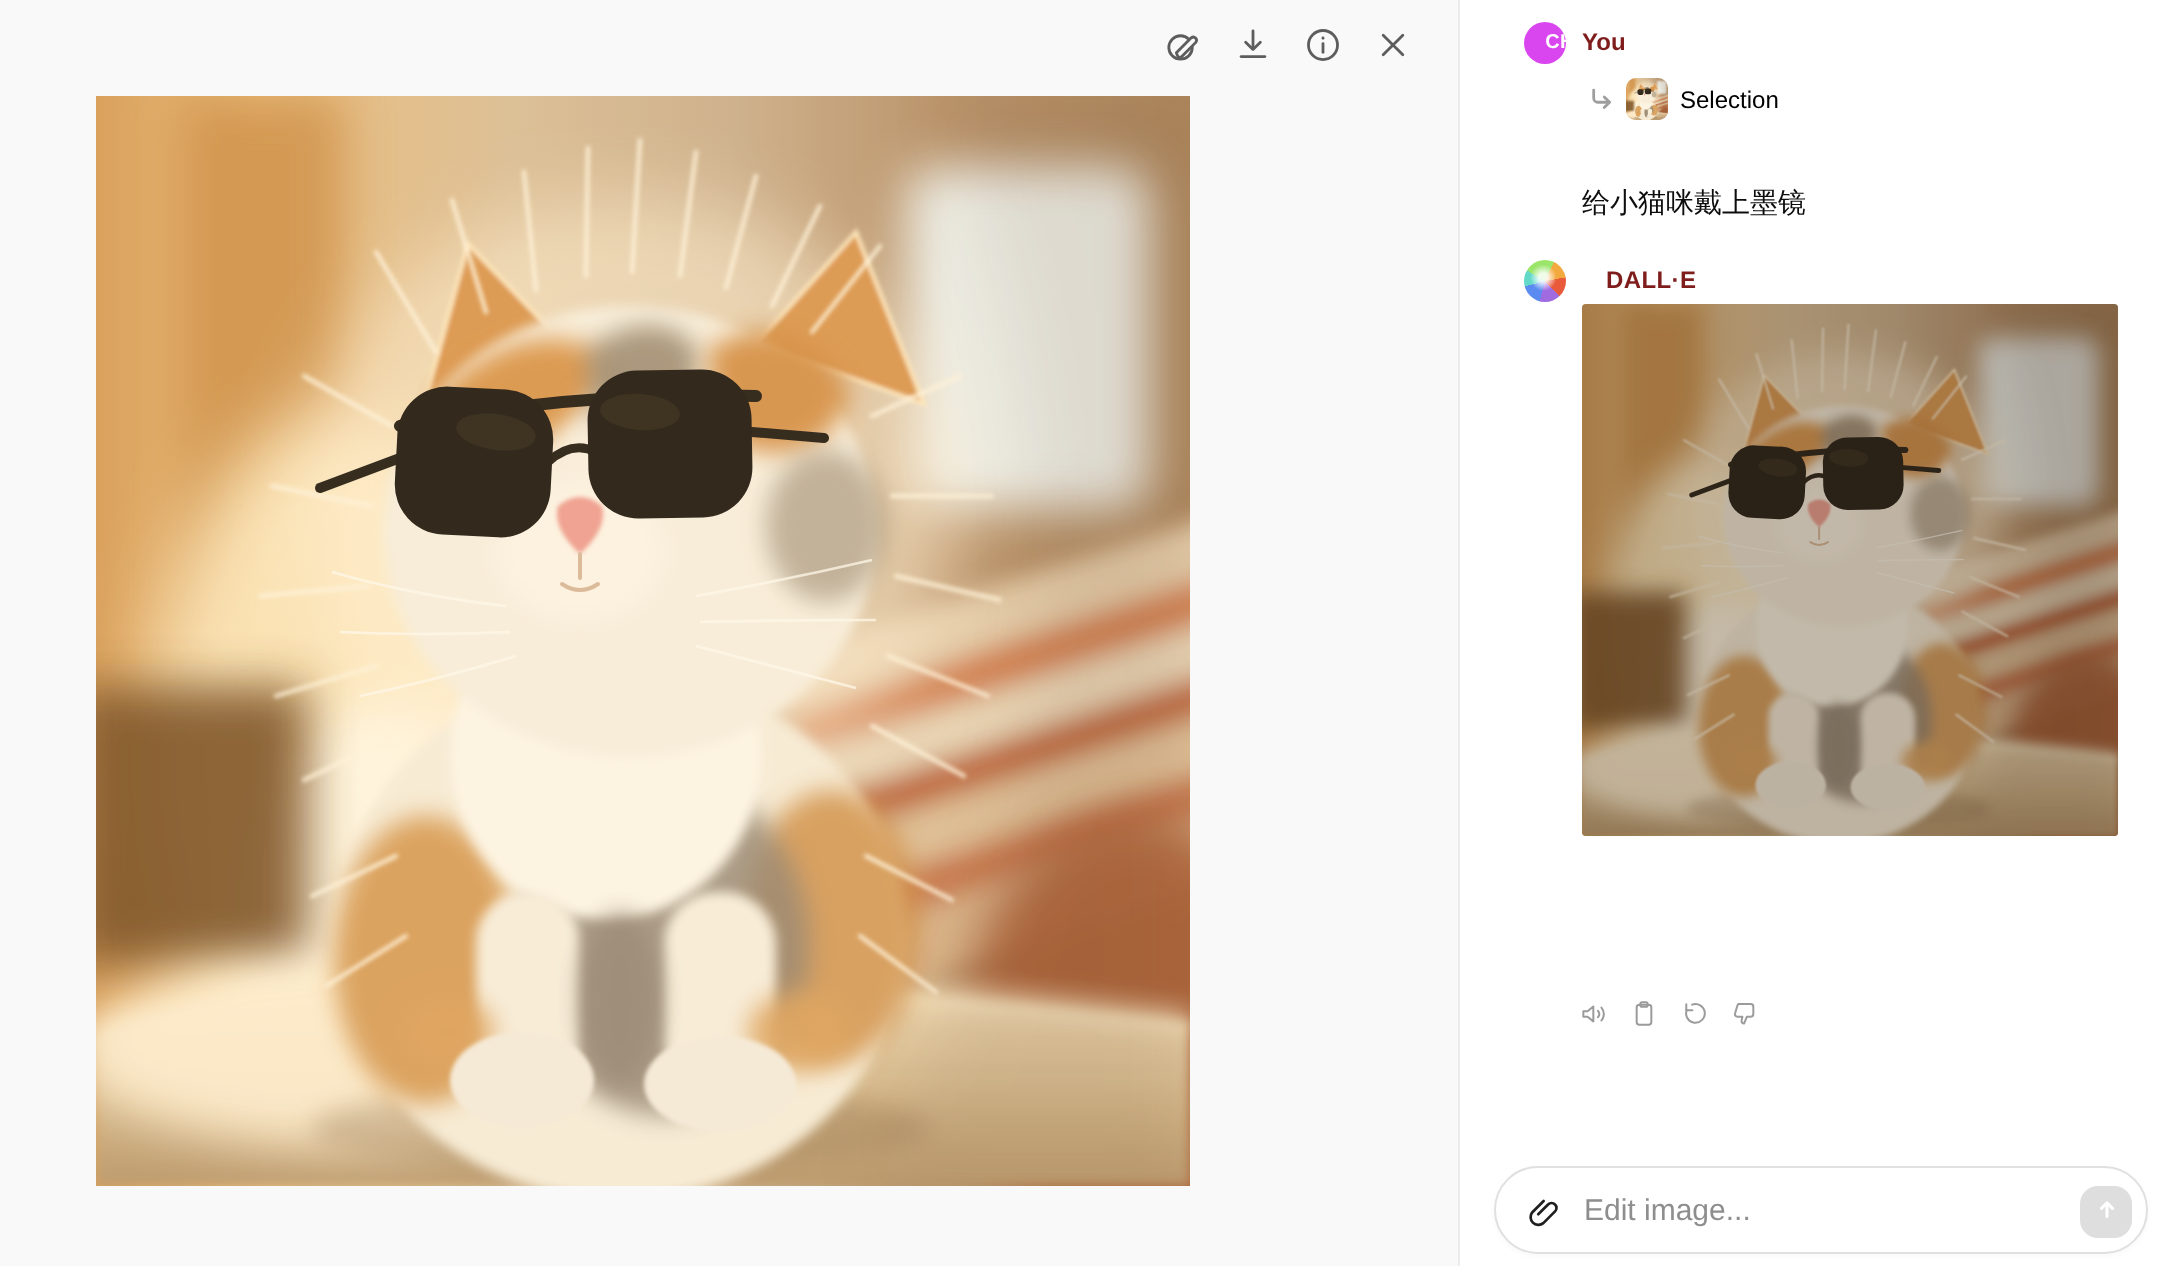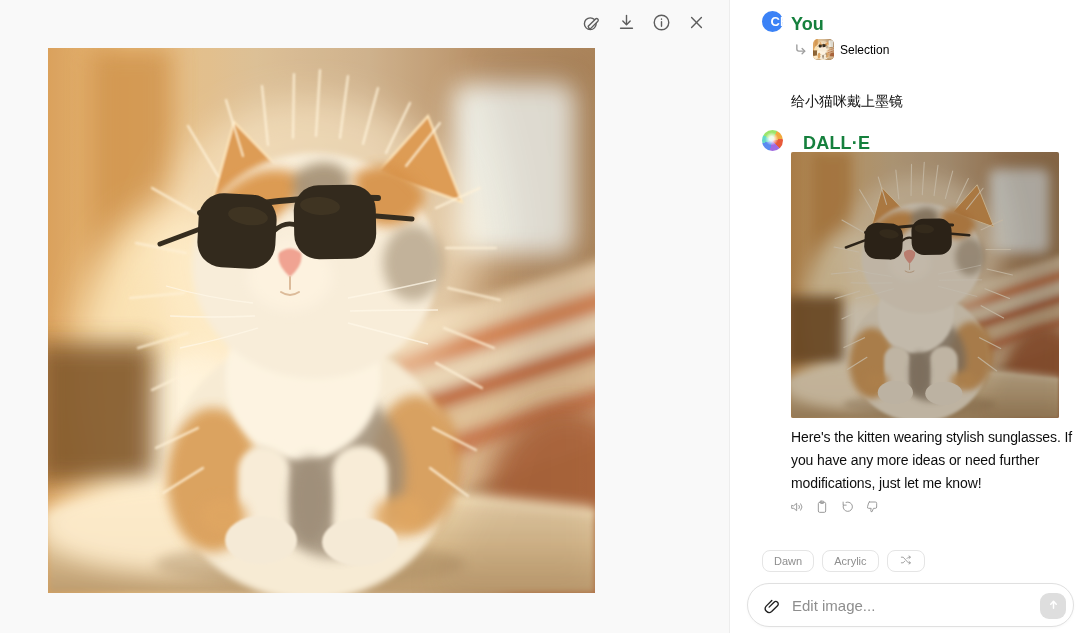--- a/index.html
+++ b/index.html
@@ -12,27 +12,27 @@
   .image-toolbar { position:absolute; top:10px; right:21px; display:flex; gap:11px; }
   .tool-btn { width:24px; height:24px; display:flex; align-items:center; justify-content:center; background:transparent; border:none; cursor:pointer; }
   .tool-btn svg { width:21px; height:21px; stroke:#5d5d5d; stroke-width:1.6; fill:none; stroke-linecap:round; stroke-linejoin:round; }
   .main-image { position:absolute; left:48px; top:48px; width:547px; height:545px; overflow:hidden; }
   .main-image svg { display:block; }
 
   
   .chat-panel { position:absolute; left:730px; top:0; width:350px; height:633px; background:#ffffff; }
 
   .avatar { position:absolute; width:21px; height:21px; border-radius:50%; display:flex; align-items:center; justify-content:center; }
-  .user-avatar { left:32px; top:11px; background:#3b82f6; color:#ffffff; font-size:13px; font-weight:700; letter-spacing:.2px;padding-left:15px; }
+  .user-avatar { left:32px; top:11px; background:#d946ef; color:#ffffff; font-size:10px; font-weight:700; letter-spacing:.2px;padding-left:15px; }
   .dalle-avatar { left:32px; top:130px;
     background:
       radial-gradient(circle at 46% 42%, rgba(255,255,255,.85) 0 14%, rgba(255,255,255,0) 40%),
       conic-gradient(from -30deg, #9be56b 0 55deg, #f2a93d 55deg 110deg, #e85a3a 110deg 165deg, #a06ae0 165deg 225deg, #5b8bf0 225deg 285deg, #62d9c8 285deg 330deg, #9be56b 330deg 360deg);
   }
-  .sender-name { position:absolute; left:61px; font-size:18px; font-weight:700; color:#15803d; }
+  .sender-name { position:absolute; left:61px; font-size:12px; font-weight:700; color:#7f1d1d; }
   .user-name { top:14px; }
   .dalle-name { top:133px; letter-spacing:.2px;padding-left:12px; }
 
   .selection-row { position:absolute; left:64px; top:39px; display:flex; align-items:center; gap:6px; }
   .reply-arrow svg { width:13px; height:13px; stroke:#9e9e9e; stroke-width:1.7; fill:none; stroke-linecap:round; stroke-linejoin:round; display:block; }
   .sel-thumb { width:21px; height:21px; border-radius:5px; overflow:hidden; position:relative; }
   .sel-label { font-size:12px; color:#000000; }
 
   .user-message { position:absolute; left:61px; top:73px; font-size:14px; color:#0d0d0d;margin-top:20px; }
 
@@ -266,21 +266,20 @@
     <div class="avatar dalle-avatar"></div>
     <div class="sender-name dalle-name">DALL·E</div>
 
     <div class="gen-thumb">
       <svg width="268" height="266" viewBox="0 0 547 545" preserveAspectRatio="xMidYMid slice">
           <use href="#kitten-scene"></use>
         </svg>
       <div class="dark-overlay"></div>
     </div>
 
-    <div class="assistant-message">Here's the kitten wearing stylish sunglasses. If you have any more ideas or need further modifications, just let me know!</div>
 
     <div class="actions-row">
       <button class="action-btn">
         <svg viewBox="0 0 24 24">
             <path d="M4 10 L4 14 L7.2 14 L11.5 17.6 L11.5 6.4 L7.2 10 Z"></path>
             <path d="M15 9.6 A3.8 3.8 0 0 1 15 14.4"></path>
             <path d="M17.6 7.2 A7.4 7.4 0 0 1 17.6 16.8"></path>
           </svg>
       </button>
       <button class="action-btn">
@@ -295,39 +294,20 @@
             <path d="M6.5 9.2 A7 7 0 1 0 10.6 5"></path>
           </svg>
       </button>
       <button class="action-btn">
         <svg viewBox="0 0 24 24">
             <path d="M8 4.5 L17 4.5 A2 2 0 0 1 19 6.5 L19 12 A2 2 0 0 1 17 14 L14.2 14 L12 19.2 A1.9 1.9 0 0 1 10.2 16.8 L10.8 14 L7 14 A1.8 1.8 0 0 1 5.3 11.6 L7 5.8 A1.9 1.9 0 0 1 8 4.5 Z"></path>
           </svg>
       </button>
     </div>
 
-    <div class="chips-row">
-      <button class="chip">
-          <span>Dawn</span>
-        </button>
-      <button class="chip">
-          <span>Acrylic</span>
-        </button>
-      <button class="chip">
-        <span>
-          <svg viewBox="0 0 24 24">
-              <path d="M4 7.2 L7.2 7.2 L16 16.8 L19.2 16.8"></path>
-              <path d="M17.2 14.6 L19.6 16.8 L17.2 19"></path>
-              <path d="M4 16.8 L7.2 16.8 L9.8 14"></path>
-              <path d="M13.6 9.6 L16 7.2 L19.2 7.2"></path>
-              <path d="M17.2 5 L19.6 7.2 L17.2 9.4"></path>
-            </svg>
-        </span>
-      </button>
-    </div>
 
     <div class="composer">
       <button class="attach-btn">
         <svg viewBox="0 0 24 24">
             <path d="M9 12.8 L15.2 6.6 A3.1 3.1 0 0 1 19.6 11 L12.2 18.4 A4.9 4.9 0 0 1 5.3 11.5 L12.4 4.4"></path>
           </svg>
       </button>
       <input type="text" placeholder="Edit image..." style="">
       <button class="send-btn">
         <span>

